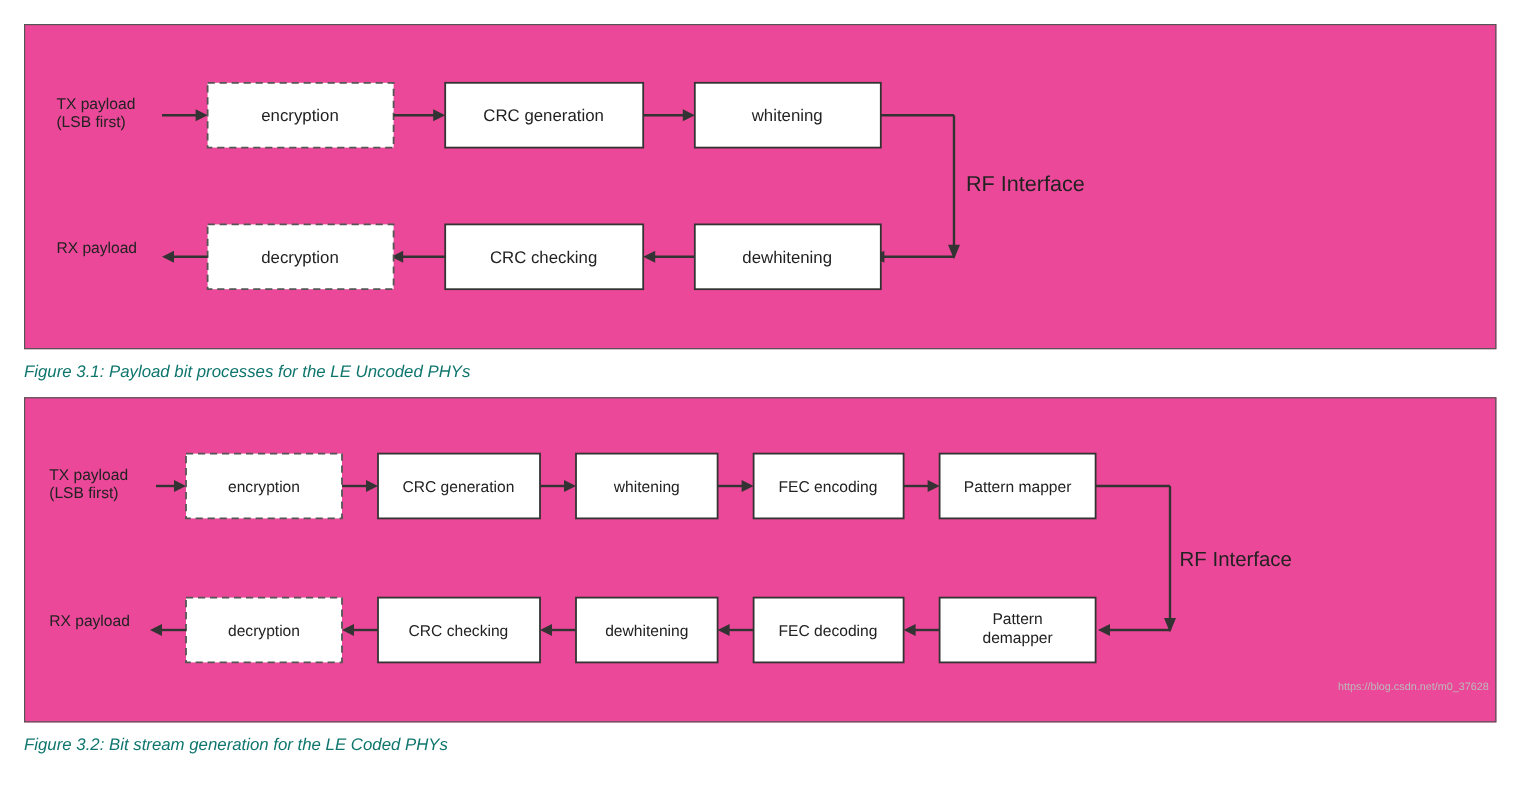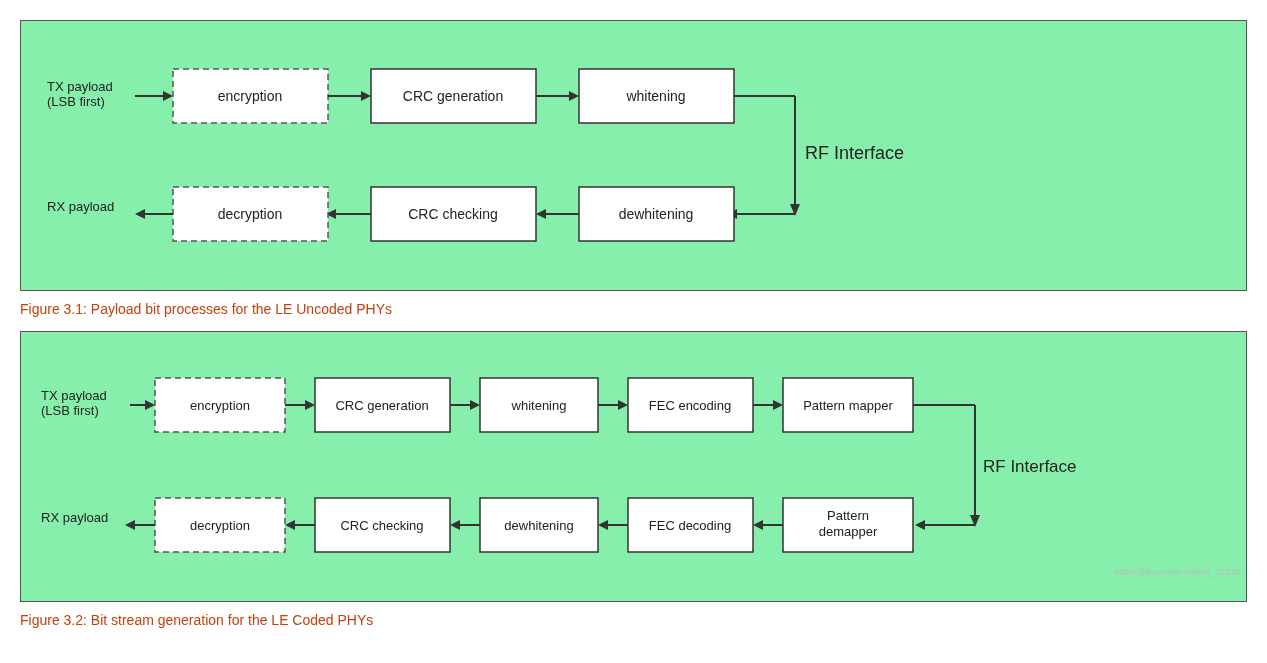--- a/index.html
+++ b/index.html
@@ -10,28 +10,29 @@
       color: #222;
       padding: 20px;
       width: 1267px;
       min-height: 663px;
     }
 
     .diagram-container {
       border: 1.5px solid #555;
       padding: 18px 14px;
       margin-bottom: 8px;
-      background: #86efac;
+      background: #ec4899;
       position: relative;
     }
 
     .figure-caption {
+      font-style: italic;
       font-size: 14px;
       margin-bottom: 14px;
-      color: #c2410c;
+      color: #0f766e;
     }
   </style>
 </head>
 <body>
 
 <div class="diagram-container" style="margin-bottom:10px;">
   <svg width="1220" height="230">
 
     <text x="12" y="52" font-family="Arial" font-size="13" fill="#222">TX payload</text>
     <text x="12" y="67" font-family="Arial" font-size="13" fill="#222">(LSB first)</text>

